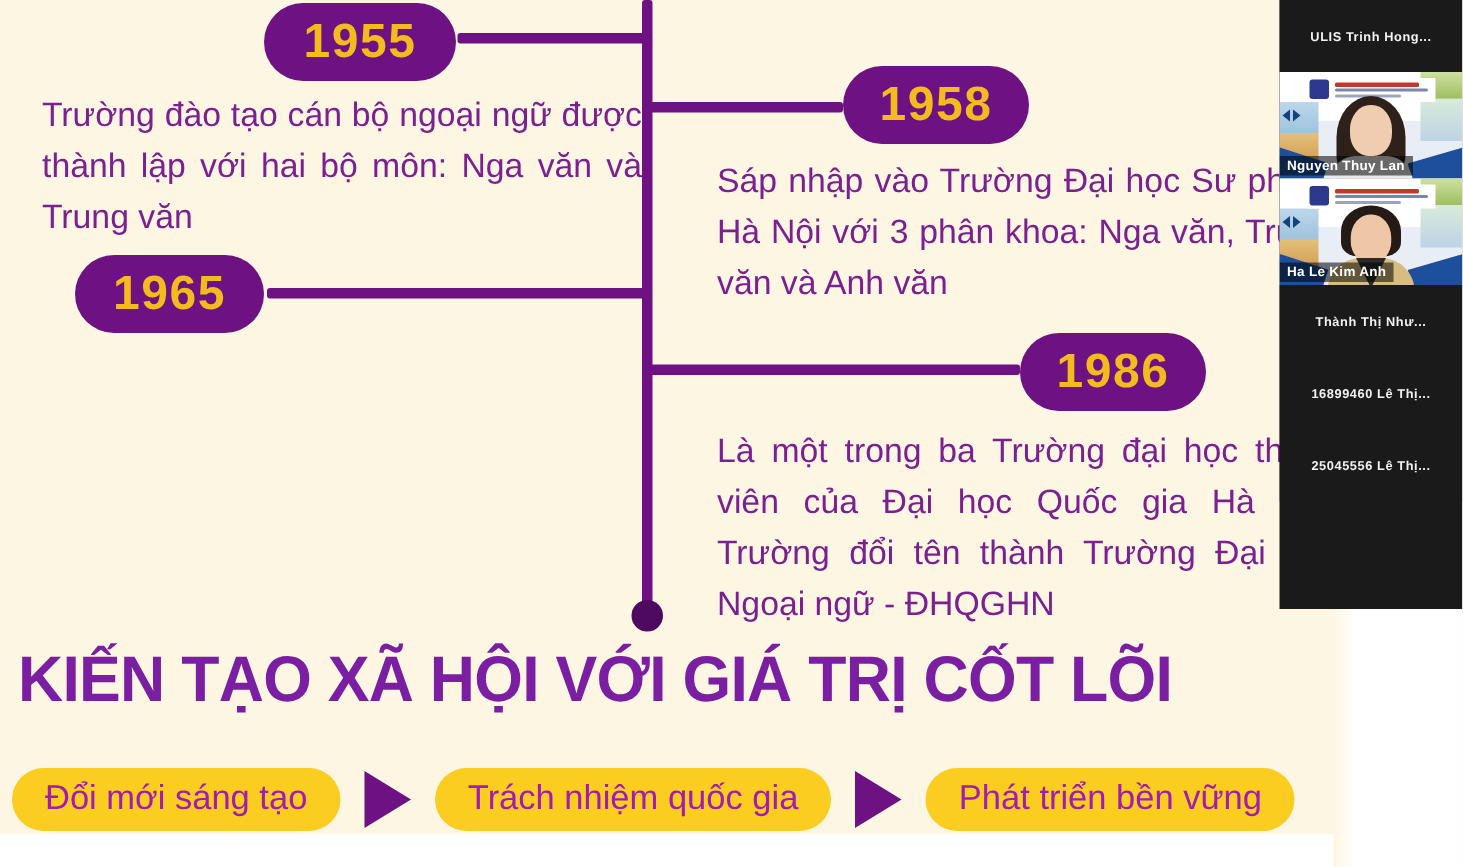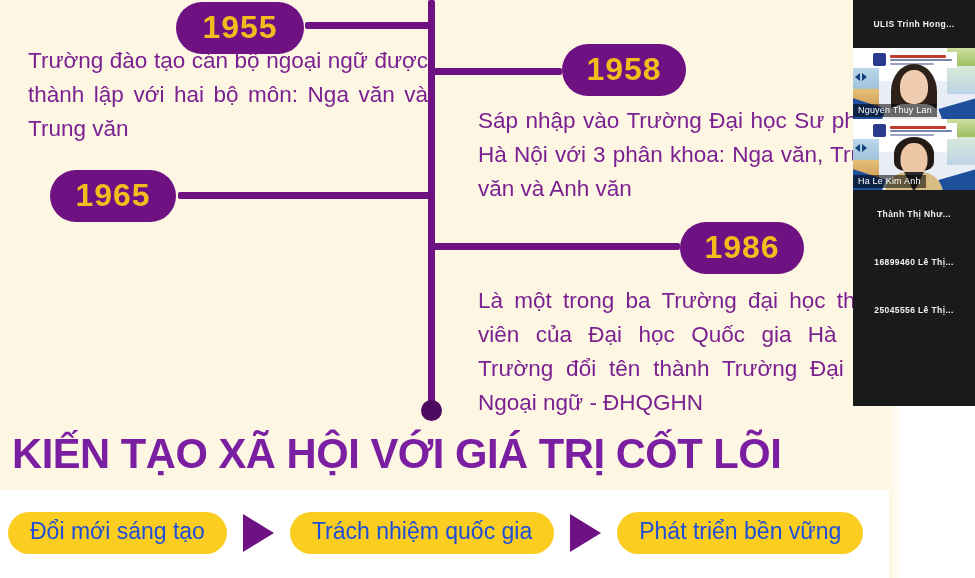--- a/index.html
+++ b/index.html
@@ -6,21 +6,21 @@
   body{
     width:975px;height:578px;overflow:hidden;
     background:#ffffff;
     font-family:"Liberation Sans","DejaVu Sans",sans-serif;
     position:relative;
   }
   #root{position:absolute;inset:0;width:975px;height:578px;overflow:hidden;background:#ffffff;}
 
   
   .slide{
-    position:absolute;left:0;top:0;width:897px;height:490px;
+    position:absolute;left:0;top:0;width:897px;height:556px;
     background:#fdf6e3;
   }
   .slide-edge{
     position:absolute;left:889px;top:0;width:12px;height:578px;
     background:linear-gradient(to right,#fdf6e3,#fffdf7);
   }
 
   
   .tl-vert{
     position:absolute;left:428px;top:0;width:7px;height:409px;
@@ -56,21 +56,21 @@
 
   
   .tl-text{
     position:absolute;
     color:#7b2090;
     font-size:22.5px;
     line-height:34px;
     font-weight:500;
     white-space:pre-line;
   }
-  .t-1955{left:28px;top:44px;width:400px;text-align:justify;}
+  .t-1955{left:28px;top:60px;width:400px;text-align:justify;}
   .t-1958{left:478px;top:104px;width:410px;text-align:justify;}
   .t-1967{left:28px;top:244px;width:400px;}
   .t-1993{left:478px;top:284px;width:415px;text-align:justify;}
 
   
   .headline{
     position:absolute;left:12px;top:432px;
     color:#7b1fa2;
     font-size:43px;
     font-weight:900;
@@ -81,21 +81,21 @@
     transform-origin:left center;
   }
 
   
   .chips{
     position:absolute;left:8px;top:512px;
     display:flex;align-items:center;gap:16px;
   }
   .chip{
     background:#fbcd21;
-    color:#1d4ed8;
+    color:#a21caf;
     border-radius:26px;
     font-size:23px;
     font-weight:500;
     padding:7px 22px 10px 22px;
     line-height:1.1;
     white-space:nowrap;
   }
   .arrow{
     width:0;height:0;
     border-top:19px solid transparent;
@@ -179,21 +179,21 @@
   .tile2 .head{top:24px;width:27px;height:32px;background:#eec7a6;z-index:2;}
   .tile2 .body{top:53px;width:58px;height:22px;background:#d8bc82;z-index:1;}
   .tile2 .collar{
     position:absolute;left:50%;transform:translateX(-50%);
     top:53px;width:20px;height:20px;background:#2a2a2a;
     clip-path:polygon(50% 100%,0 0,100% 0);z-index:2;
   }
   .tile .namebar{
     position:absolute;left:0;bottom:2px;
     background:rgba(0,0,0,.55);
-    color:#ffffff;font-size:9px;font-weight:400;
+    color:#ffffff;font-size:9px;font-weight:700;
     padding:1px 5px 2px 5px;letter-spacing:.2px;white-space:nowrap;
     z-index:4;
   }
   .tile .pager{
     position:absolute;left:2px;top:25px;z-index:5;
     display:flex;gap:2px;align-items:center;
   }
   .tile .pager i{
     display:block;width:0;height:0;
     border-top:4px solid transparent;border-bottom:4px solid transparent;

